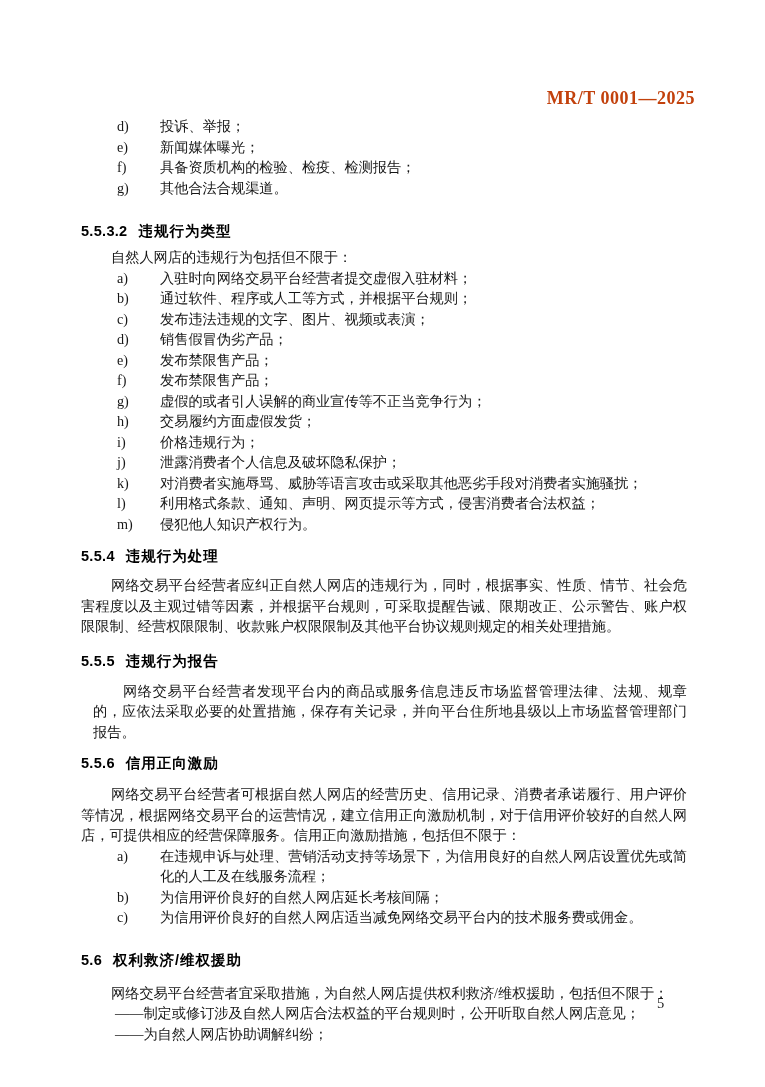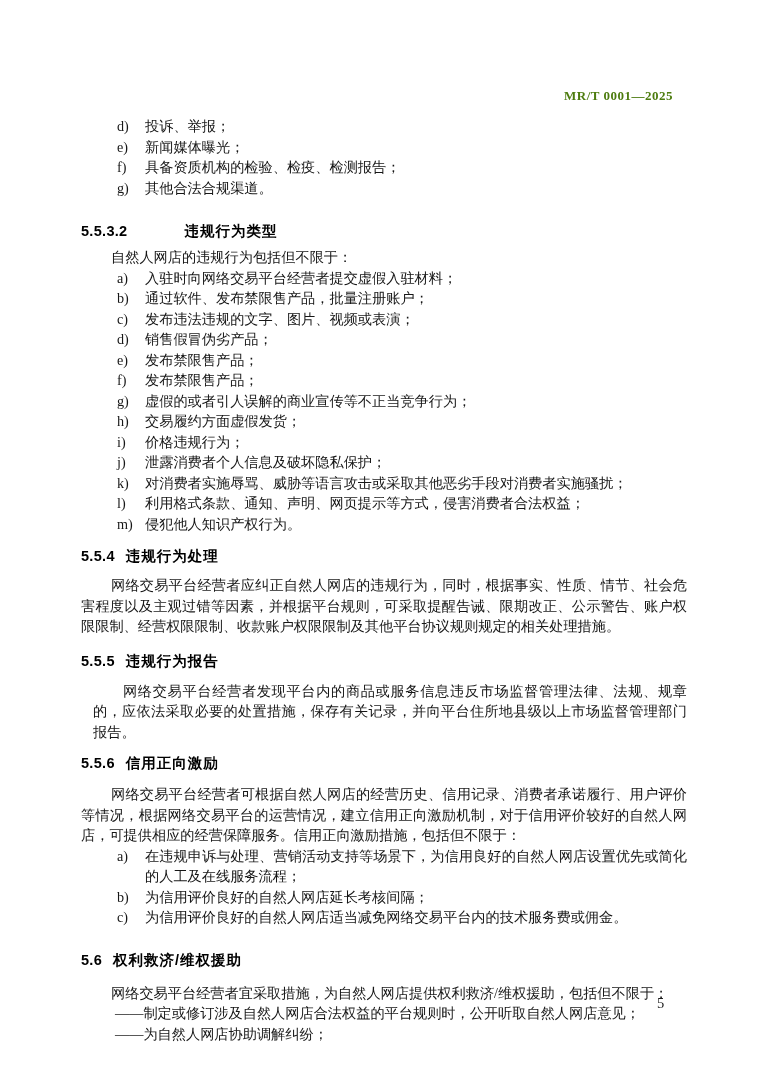--- a/index.html
+++ b/index.html
@@ -8,60 +8,60 @@
     width: 765px;
     height: 1087px;
     background: #ffffff;
     overflow: hidden;
     font-family: "Liberation Serif", "DejaVu Serif", serif;
     color: #161616;
   }
   .doc-code {
     position: absolute;
     top: 88px;
-    right: 92px;
+    right: 70px;
     font-weight: 700;
-    font-size: 13px;
+    font-size: 18px;
     letter-spacing: 0.5px;
-    color: #4d7c0f;
+    color: #c2410c;
     white-space: nowrap;
   }
   .content {
     position: absolute;
     left: 81px;
     top: 116px;
     width: 606px;
     font-size: 14.2px;
     line-height: 20.5px;
   }
   ul.lst { list-style: none; margin: 0; padding: 0 0 0 36px; }
   ul.lst li { display: flex; margin: 0; }
   .li-m { flex: 0 0 28px; }
-  .li-t { flex: 1 1 auto; text-align: justify; }
+  .li-t { flex: 1 1 auto; text-align: justify; margin-left: 15px; }
   .hd {
     display: flex;
     align-items: baseline;
     margin: 0;
     font-family: "Liberation Sans", "DejaVu Sans", sans-serif;
     font-weight: 700;
     font-size: 14.5px;
     line-height: 20px;
     color: #000;
   }
   .hd .num { margin-right: 11px; letter-spacing: 0.3px; }
   .hd .ttl { letter-spacing: 1px; }
   .para {
     margin: 0;
     text-indent: 30px;
     text-align: justify;
   }
   .intro { margin: 0; text-indent: 30px; }
   .dash-line { margin: 0; padding-left: 34px; }
   
-  .mt-h5532 { margin-top: 23px; gap: 46px; }
+  .mt-h5532 { margin-top: 23px; }
   .mt-intro { margin-top: 6px; }
   .mt-h554  { margin-top: 12px; }
   .mt-p554  { margin-top: 9px; }
   .mt-h555  { margin-top: 14px; }
   .mt-p555  { margin-top: 10px; margin-left: 12px; }
   .mt-h556  { margin-top: 11px; }
   .mt-p556  { margin-top: 11px; }
   .mt-l556  { margin-top: 2px; }
   .mt-h56   { margin-top: 22px; }
   .mt-p56   { margin-top: 13px; }
@@ -108,21 +108,21 @@
 
     <p class="intro mt-intro">自然人网店的违规行为包括但不限于：</p>
 
     <ul class="lst">
       <li>
           <span class="li-m">a)</span>
           <span class="li-t">入驻时向网络交易平台经营者提交虚假入驻材料；</span>
         </li>
       <li>
           <span class="li-m">b)</span>
-          <span class="li-t">通过软件、发布禁限售产品，批量注册账户；</span>
+          <span class="li-t">通过软件、程序或人工等方式，并根据平台规则；</span>
         </li>
       <li>
           <span class="li-m">c)</span>
           <span class="li-t">发布违法违规的文字、图片、视频或表演；</span>
         </li>
       <li>
           <span class="li-m">d)</span>
           <span class="li-t">销售假冒伪劣产品；</span>
         </li>
       <li>

